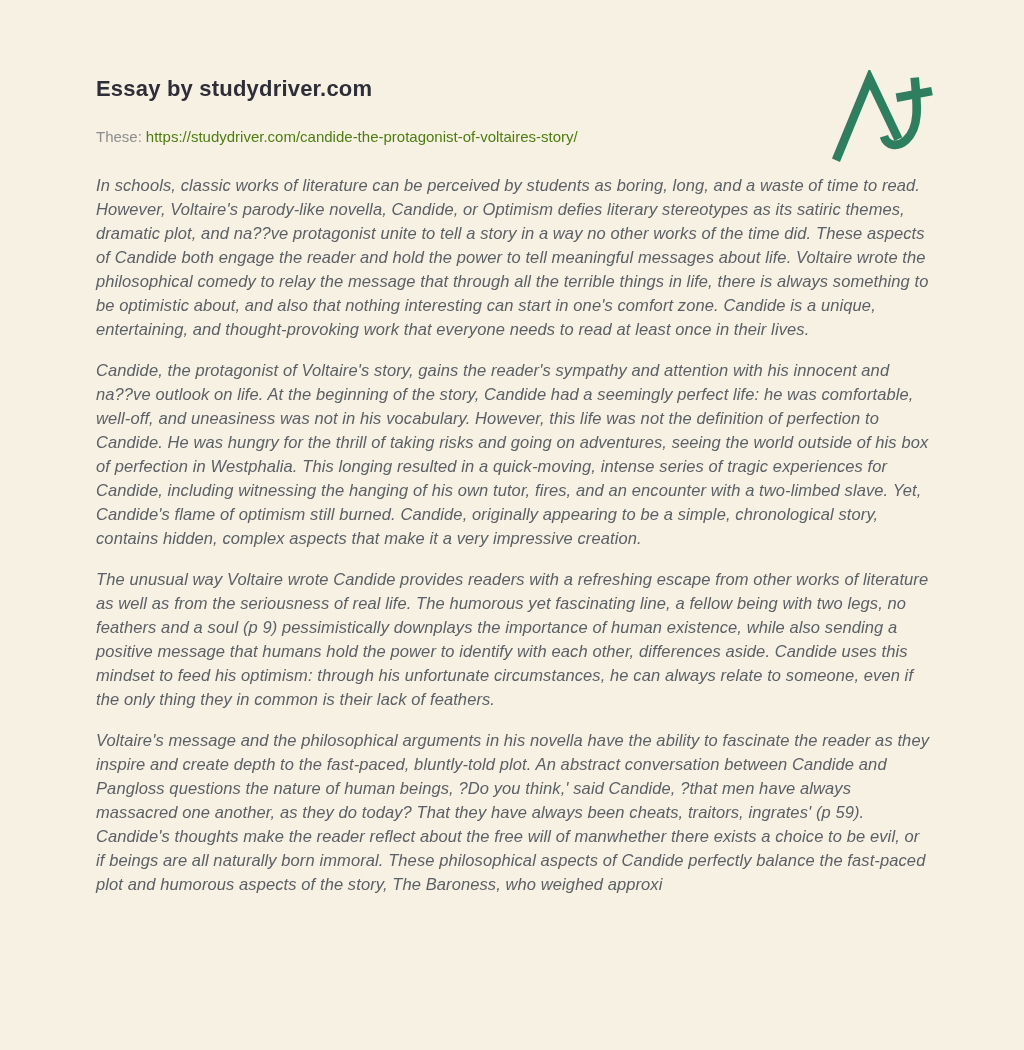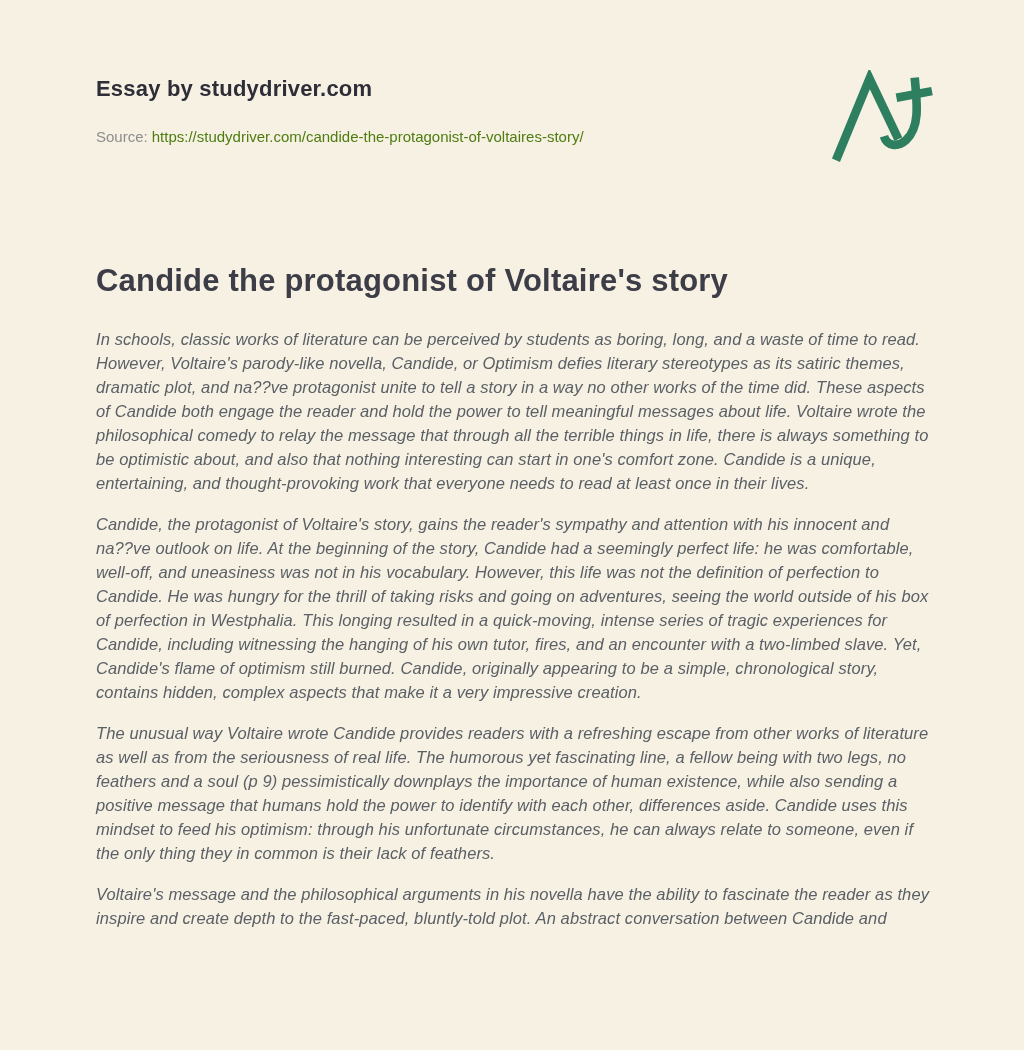--- a/index.html
+++ b/index.html
@@ -70,35 +70,34 @@
 </style>
 </head>
 <body>
 
 <div class="page">
   <div class="content">
 
     <div class="header">
       <div class="byline">Essay by studydriver.com</div>
       <div class="source-line">
-        <span>Source:</span><a class="source-link" href="#">https://studydriver.com/candide-the-protagonist-of-voltaires-story/</a>
+        <span>These:</span><a class="source-link" href="#">https://studydriver.com/candide-the-protagonist-of-voltaires-story/</a>
       </div>
 
       <div class="logo">
         <svg viewBox="0 0 110 100" width="110" height="96">
 
           <path d="M6 94 L41 9 L71 72" fill="none" stroke="#2e7e60" stroke-width="9" stroke-linecap="butt" stroke-linejoin="miter"></path>
 
           <path d="M88 8 C91 38 93 60 79 73 C70 81 59 79 56 69" fill="none" stroke="#2e7e60" stroke-width="9" stroke-linecap="butt"></path>
           <path d="M69 29 L106 22" fill="none" stroke="#2e7e60" stroke-width="9" stroke-linecap="butt"></path>
         </svg>
       </div>
     </div>
 
-    <h1 class="article-title">Candide the protagonist of Voltaire's story</h1>
 
     <div class="article-body">
       <p>In schools, classic works of literature can be perceived by students as boring, long, and a waste of time to read. However, Voltaire's parody-like novella, Candide, or Optimism defies literary stereotypes as its satiric themes, dramatic plot, and na??ve protagonist unite to tell a story in a way no other works of the time did. These aspects of Candide both engage the reader and hold the power to tell meaningful messages about life. Voltaire wrote the philosophical comedy to relay the message that through all the terrible things in life, there is always something to be optimistic about, and also that nothing interesting can start in one's comfort zone. Candide is a unique, entertaining, and thought-provoking work that everyone needs to read at least once in their lives.</p>
       <p>Candide, the protagonist of Voltaire's story, gains the reader's sympathy and attention with his innocent and na??ve outlook on life. At the beginning of the story, Candide had a seemingly perfect life: he was comfortable, well-off, and uneasiness was not in his vocabulary. However, this life was not the definition of perfection to Candide. He was hungry for the thrill of taking risks and going on adventures, seeing the world outside of his box of perfection in Westphalia. This longing resulted in a quick-moving, intense series of tragic experiences for Candide, including witnessing the hanging of his own tutor, fires, and an encounter with a two-limbed slave. Yet, Candide's flame of optimism still burned. Candide, originally appearing to be a simple, chronological story, contains hidden, complex aspects that make it a very impressive creation.</p>
       <p>The unusual way Voltaire wrote Candide provides readers with a refreshing escape from other works of literature as well as from the seriousness of real life. The humorous yet fascinating line, a fellow being with two legs, no feathers and a soul (p 9) pessimistically downplays the importance of human existence, while also sending a positive message that humans hold the power to identify with each other, differences aside. Candide uses this mindset to feed his optimism: through his unfortunate circumstances, he can always relate to someone, even if the only thing they in common is their lack of feathers.</p>
       <p>Voltaire's message and the philosophical arguments in his novella have the ability to fascinate the reader as they inspire and create depth to the fast-paced, bluntly-told plot. An abstract conversation between Candide and Pangloss questions the nature of human beings, ?Do you think,' said Candide, ?that men have always massacred one another, as they do today? That they have always been cheats, traitors, ingrates' (p 59). Candide's thoughts make the reader reflect about the free will of manwhether there exists a choice to be evil, or if beings are all naturally born immoral. These philosophical aspects of Candide perfectly balance the fast-paced plot and humorous aspects of the story, The Baroness, who weighed approxi</p>
     </div>
 
   </div>
 </div>

